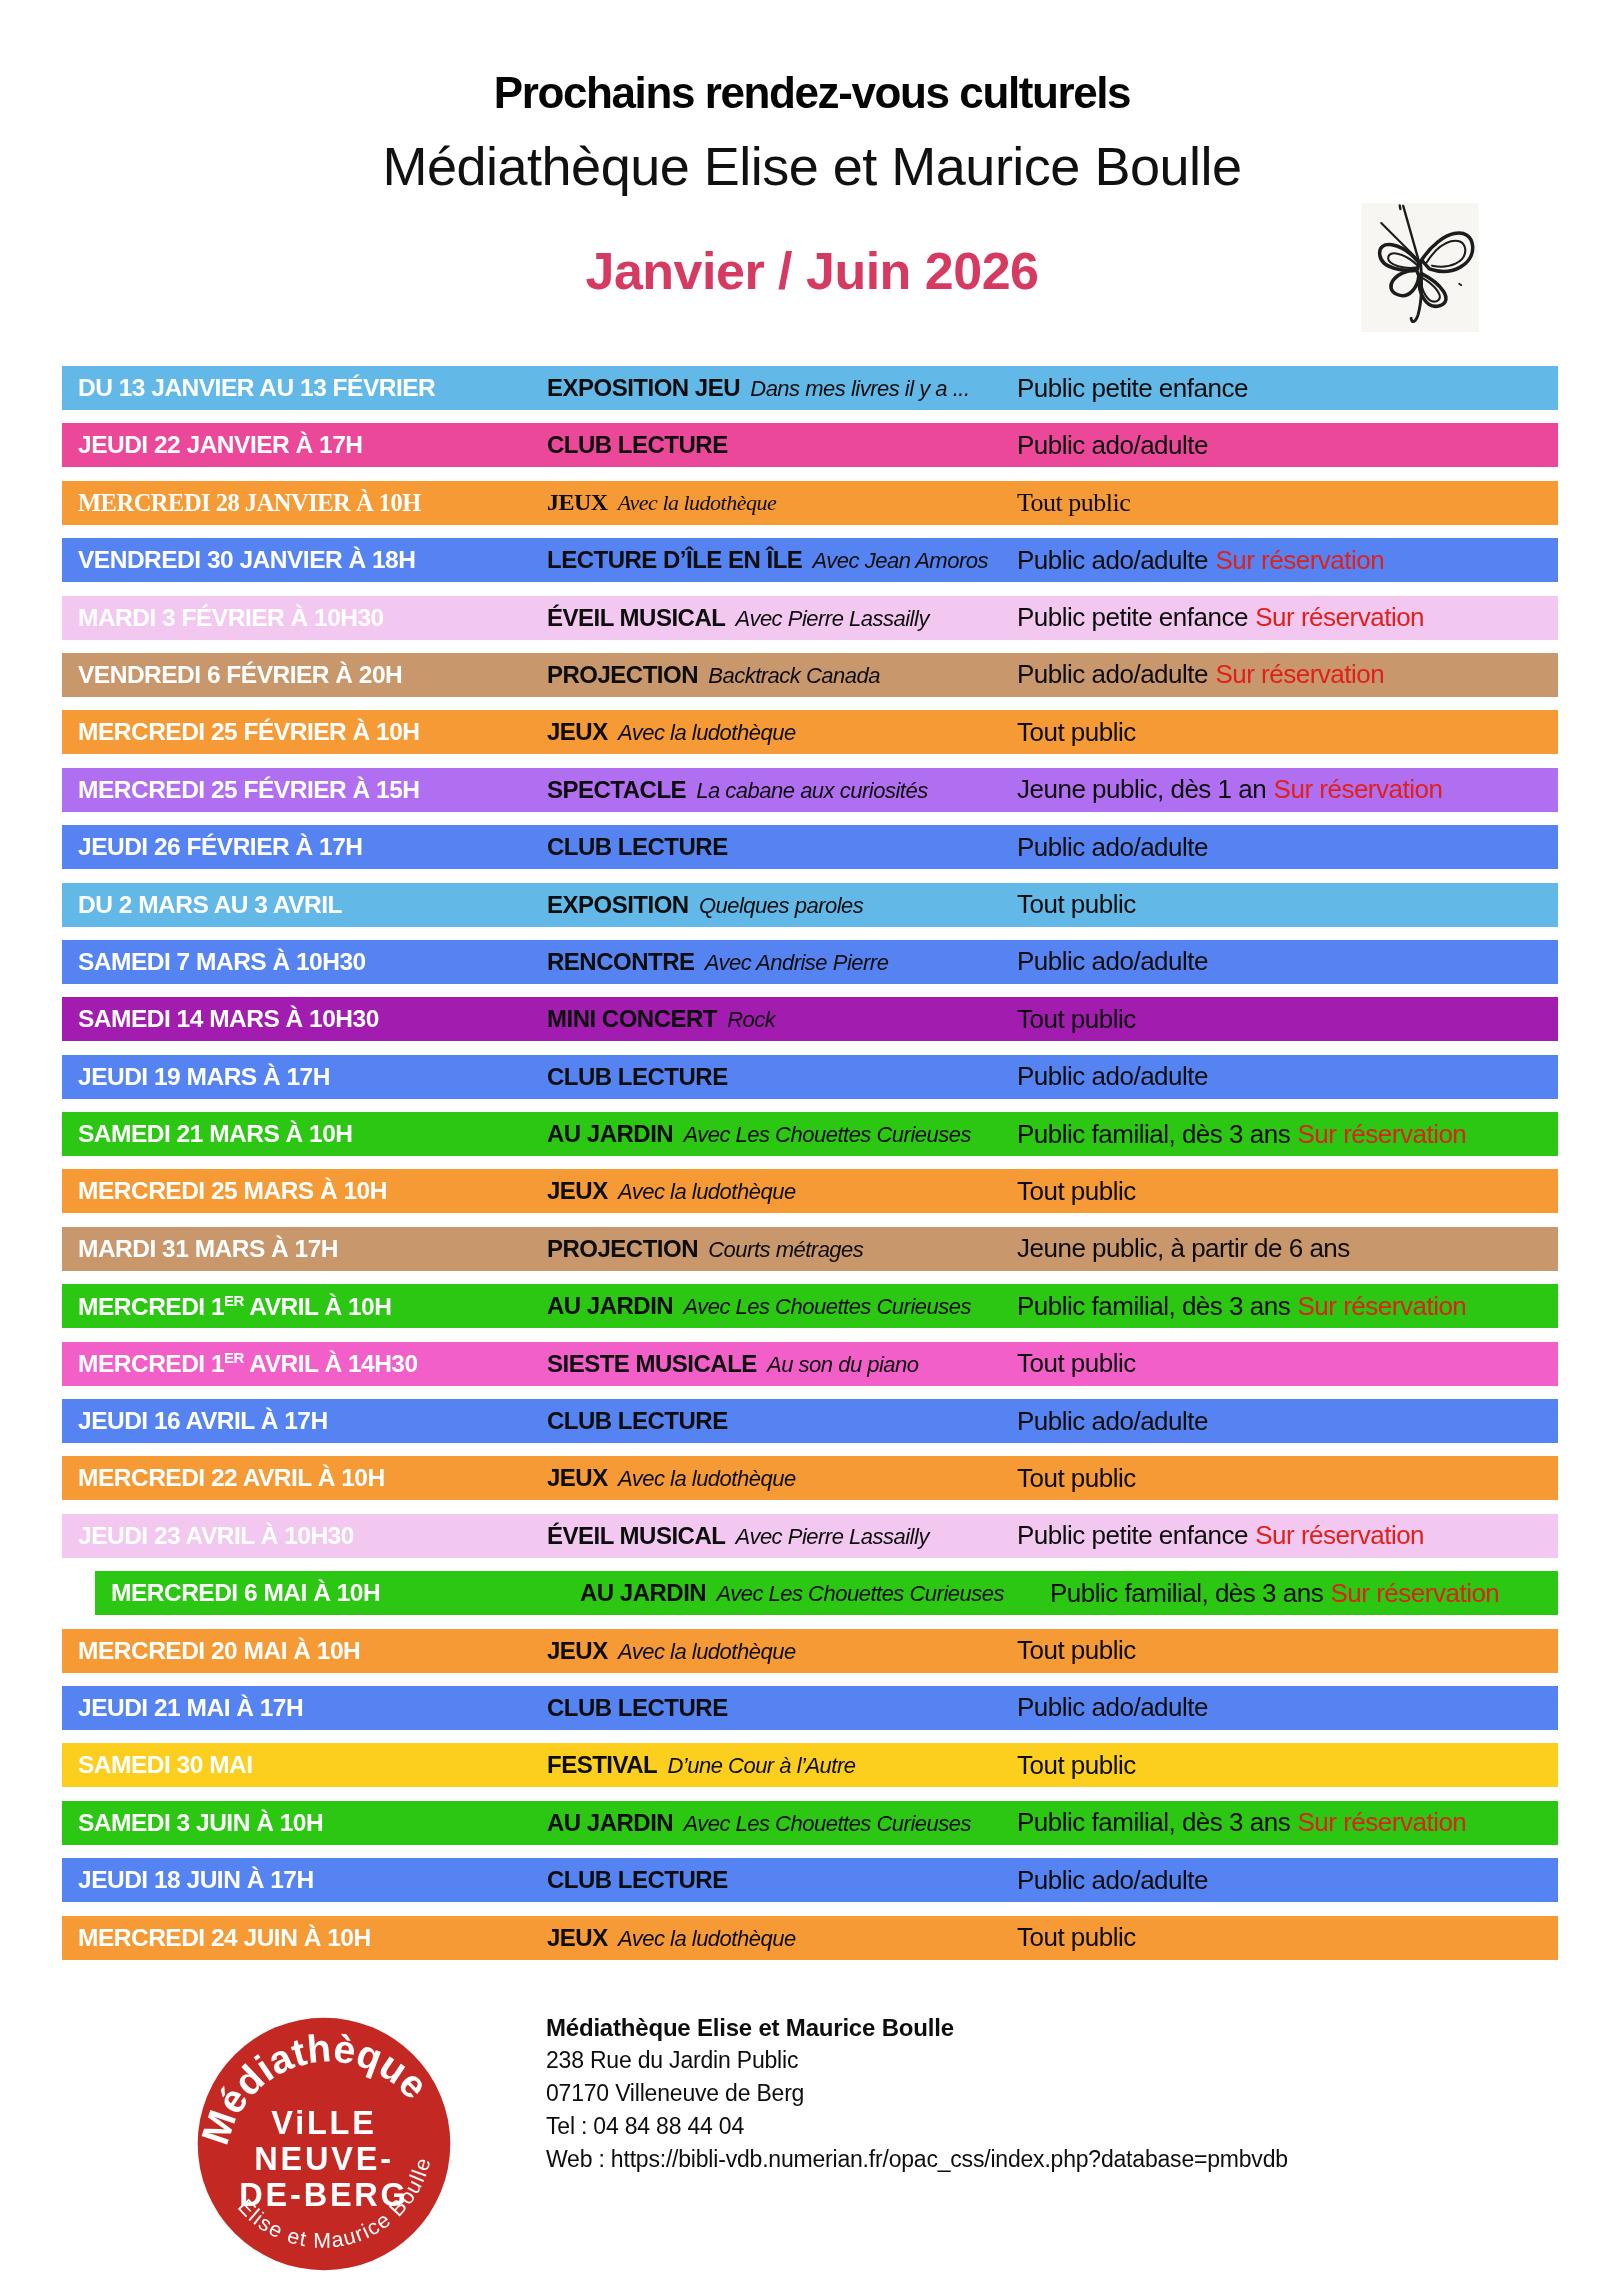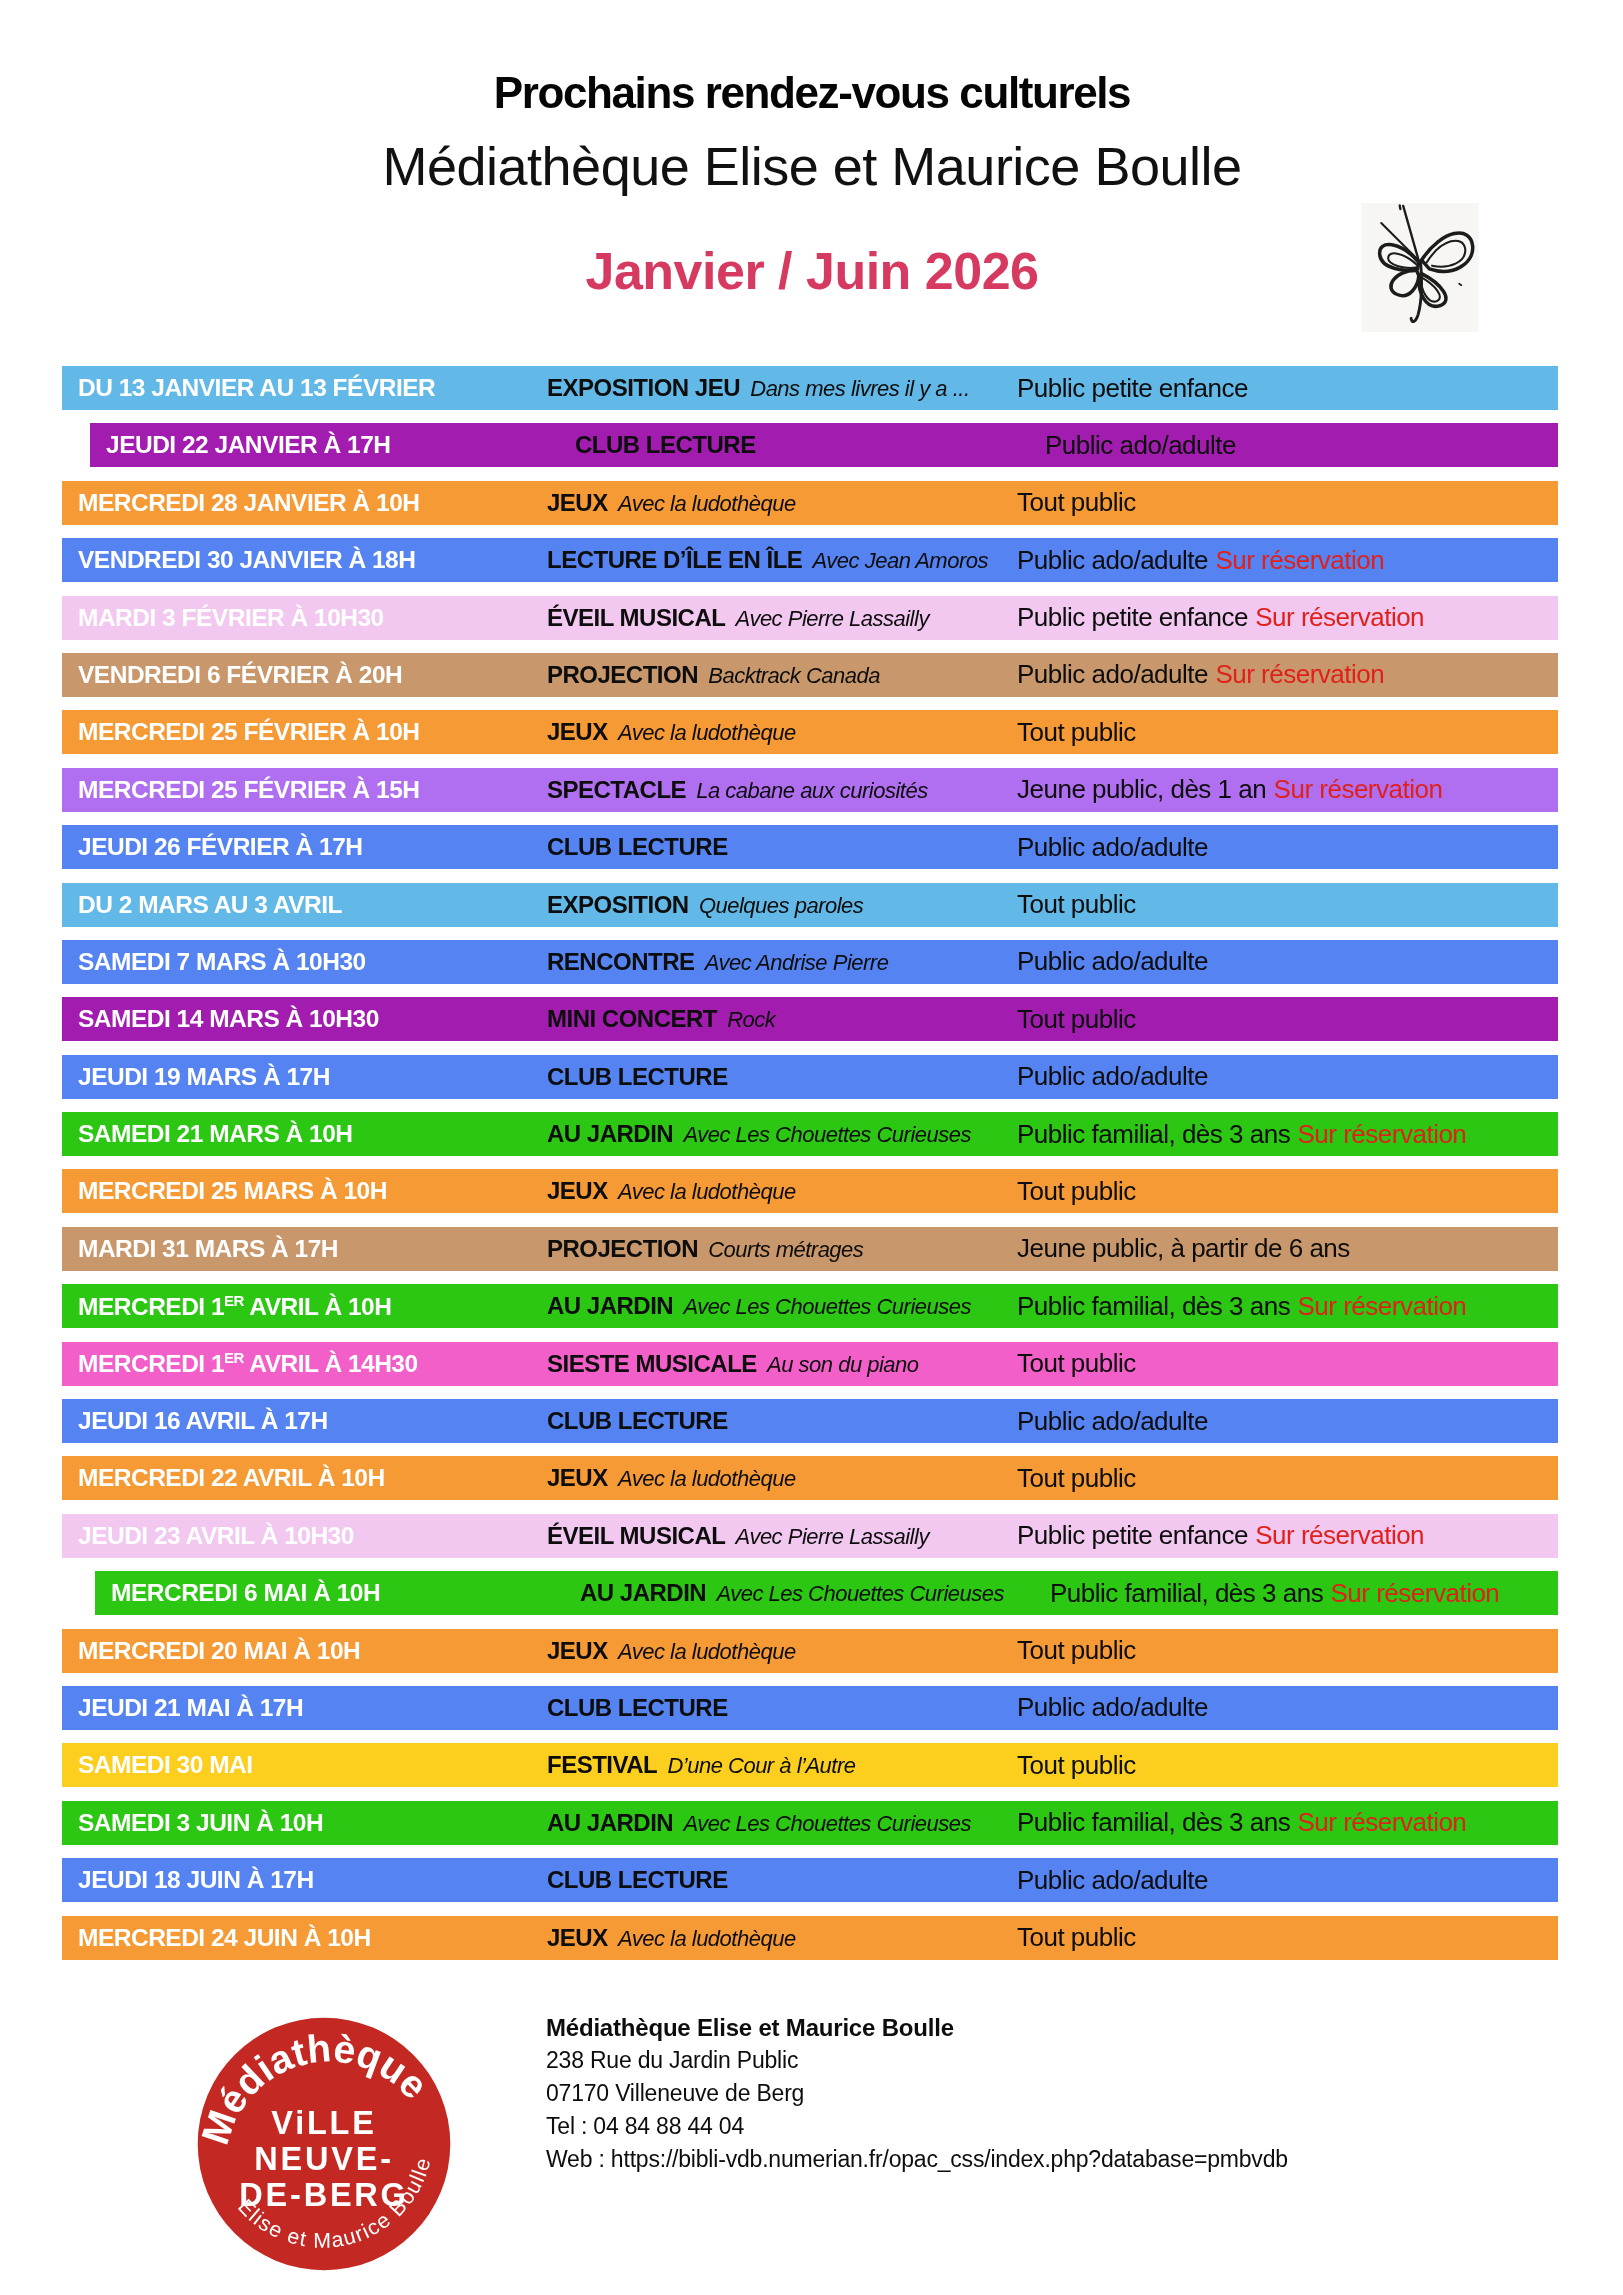--- a/index.html
+++ b/index.html
@@ -55,27 +55,27 @@
     </g>
   </svg>
 
   <div class="events">
     <div class="row" style="background: rgb(98, 185, 232);">
       <div class="date"><span class="d-main">DU 13 JANVIER AU 13 FÉVRIER</span></div>
       <div class="event"><span class="cat">EXPOSITION JEU</span><span class="sub">Dans mes livres il y a ...</span></div>
       <div class="aud"><span class="aud-text">Public petite enfance</span></div>
     </div>
 
-    <div class="row" style="background: #a21caf; margin-left: 28px;">
+    <div class="row" style="background: #ec4899;">
       <div class="date"><span class="d-main">JEUDI 22 JANVIER À 17H</span></div>
       <div class="event"><span class="cat">CLUB LECTURE</span></div>
       <div class="aud"><span class="aud-text">Public ado/adulte</span></div>
     </div>
 
-    <div class="row" style="background: rgb(246, 154, 53);">
+    <div class="row" style="background: rgb(246, 154, 53); font-family: Liberation Serif, serif;">
       <div class="date"><span class="d-main">MERCREDI 28 JANVIER À 10H</span></div>
       <div class="event"><span class="cat">JEUX</span><span class="sub">Avec la ludothèque</span></div>
       <div class="aud"><span class="aud-text">Tout public</span></div>
     </div>
 
     <div class="row" style="background: rgb(85, 132, 242);">
       <div class="date"><span class="d-main">VENDREDI 30 JANVIER À 18H</span></div>
       <div class="event"><span class="cat">LECTURE D’ÎLE EN ÎLE</span><span class="sub">Avec Jean Amoros</span></div>
       <div class="aud"><span class="aud-text">Public ado/adulte</span><span class="resv">Sur réservation</span></div>
     </div>

